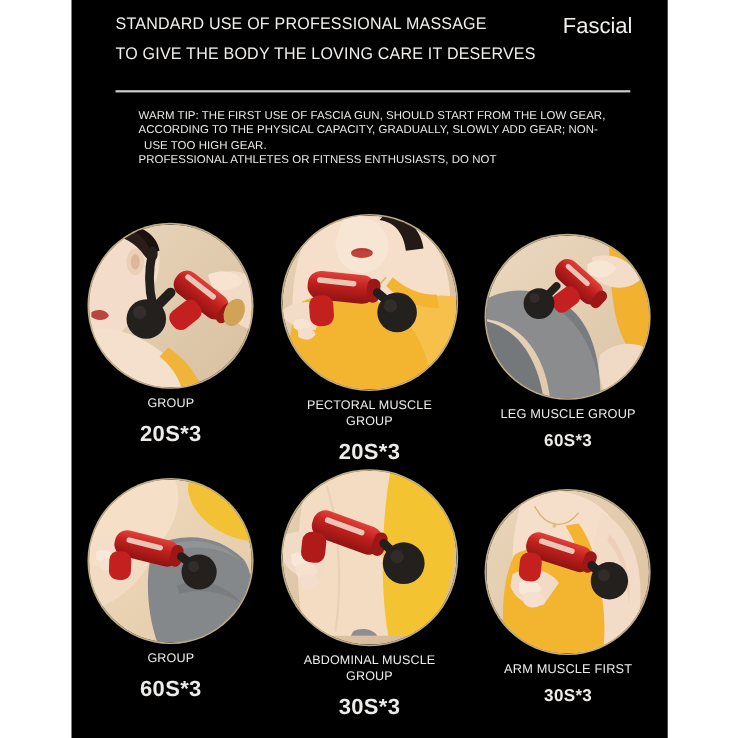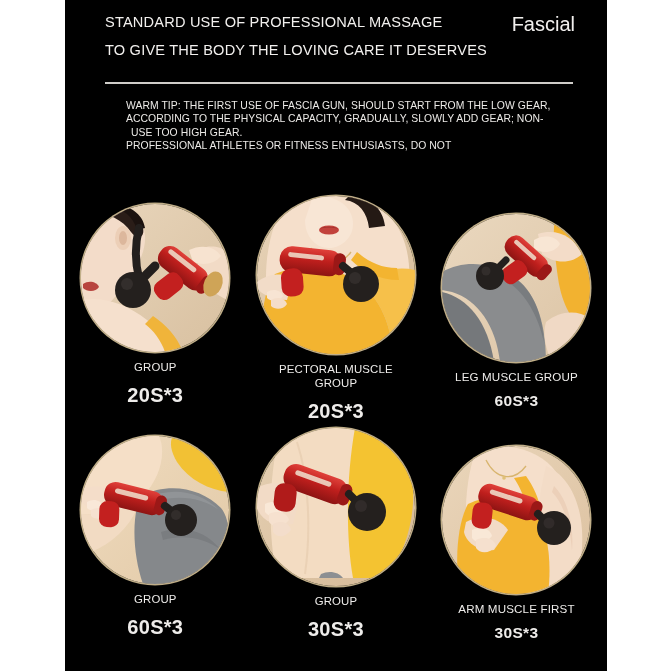--- a/index.html
+++ b/index.html
@@ -413,20 +413,21 @@
               </g>
 
               <path d="M92 66 L102 76" stroke="#231f1d" stroke-width="8" stroke-linecap="round"></path>
               <circle cx="110" cy="84" r="19" fill="#24201e"></circle>
               <circle cx="104" cy="78" r="6" fill="#3a3432" opacity="0.6"></circle>
 
               <path d="M64 146 C72 142 82 144 86 150 L62 150 Z" fill="#8c8f92"></path>
             </svg>
           </div>
           <div class="caption">
+            <div class="cap-label">ABDOMINAL MUSCLE</div>
             <div class="cap-label">GROUP</div>
             <div class="cap-dur">30S*3</div>
           </div>
         </div>
 
         <div class="card c3">
           <div class="photo">
             <svg viewBox="0 0 148 148" preserveAspectRatio="xMidYMid slice">
               <defs>
                 <linearGradient id="bgF" x1="0" y1="0" x2="1" y2="1">

